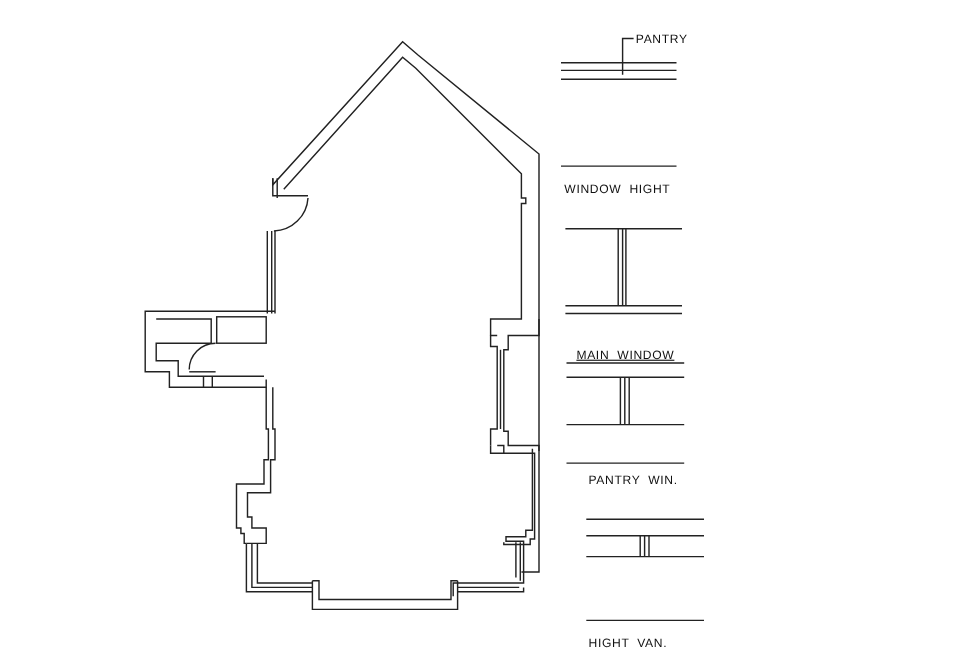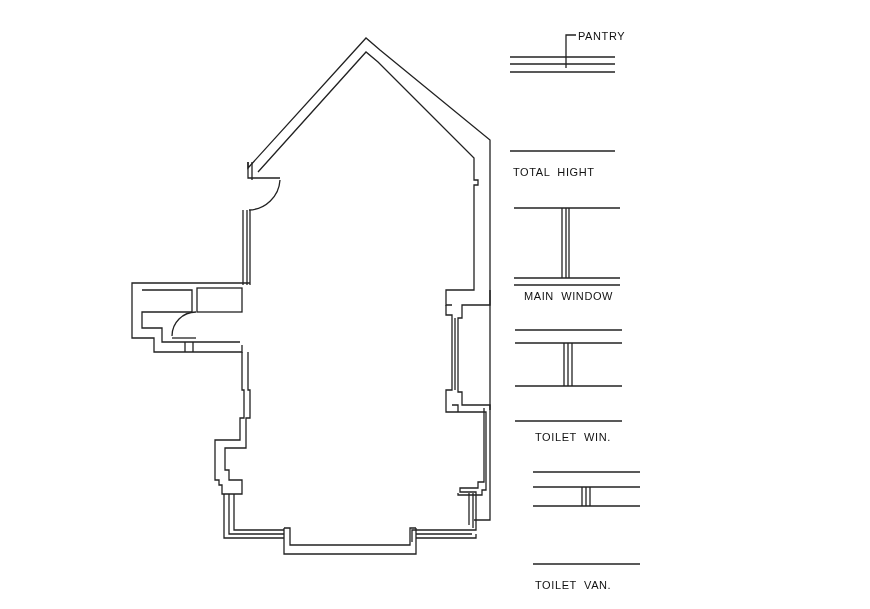--- a/index.html
+++ b/index.html
@@ -84,16 +84,16 @@
     <line class="ln" x1="582" y1="487" x2="582" y2="506"></line>
     <line class="ln" x1="586" y1="487" x2="586" y2="506"></line>
     <line class="ln" x1="590" y1="487" x2="590" y2="506"></line>
     <line class="ln" x1="533" y1="506" x2="640" y2="506"></line>
 
     <line class="ln" x1="533" y1="564" x2="640" y2="564"></line>
   </g>
 </svg>
 
 <span class="lbl" style="left:578px;top:30px;">PANTRY</span>
-<span class="lbl" style="left:513px;top:166px;white-space:pre;">TOTAL  HIGHT</span>
-<span class="lbl" style="left:524px;top:290px;white-space:pre;">MAIN  WINDOW</span>
-<span class="lbl" style="left:535px;top:431px;white-space:pre;">TOILET  WIN.</span>
-<span class="lbl" style="left:535px;top:579px;white-space:pre;">TOILET  VAN.</span>
+<span class="lbl" style="left:513px;top:166px;white-space:pre;">WINDOW  HIGHT</span>
+<span class="lbl" style="left:524px;top:317px;white-space:pre;text-decoration:underline;">MAIN  WINDOW</span>
+<span class="lbl" style="left:535px;top:431px;white-space:pre;">PANTRY  WIN.</span>
+<span class="lbl" style="left:535px;top:579px;white-space:pre;">HIGHT  VAN.</span>
 
 </body></html>

